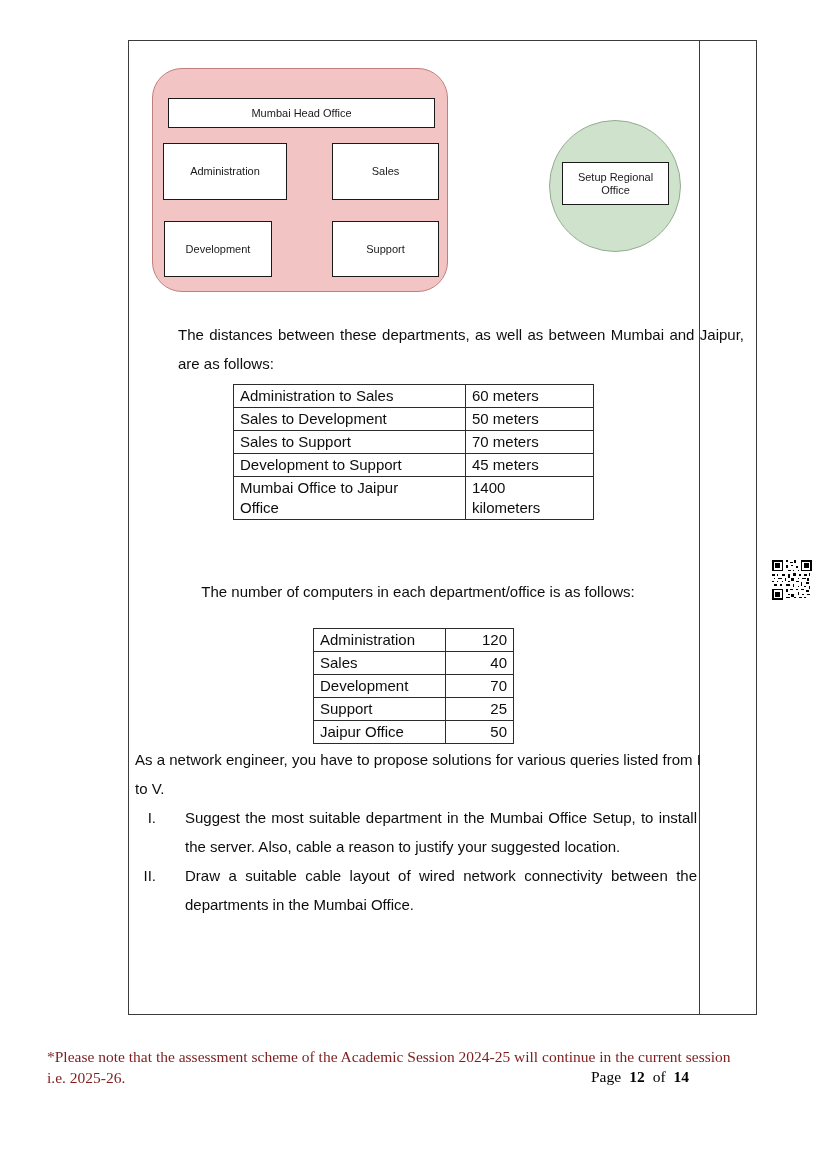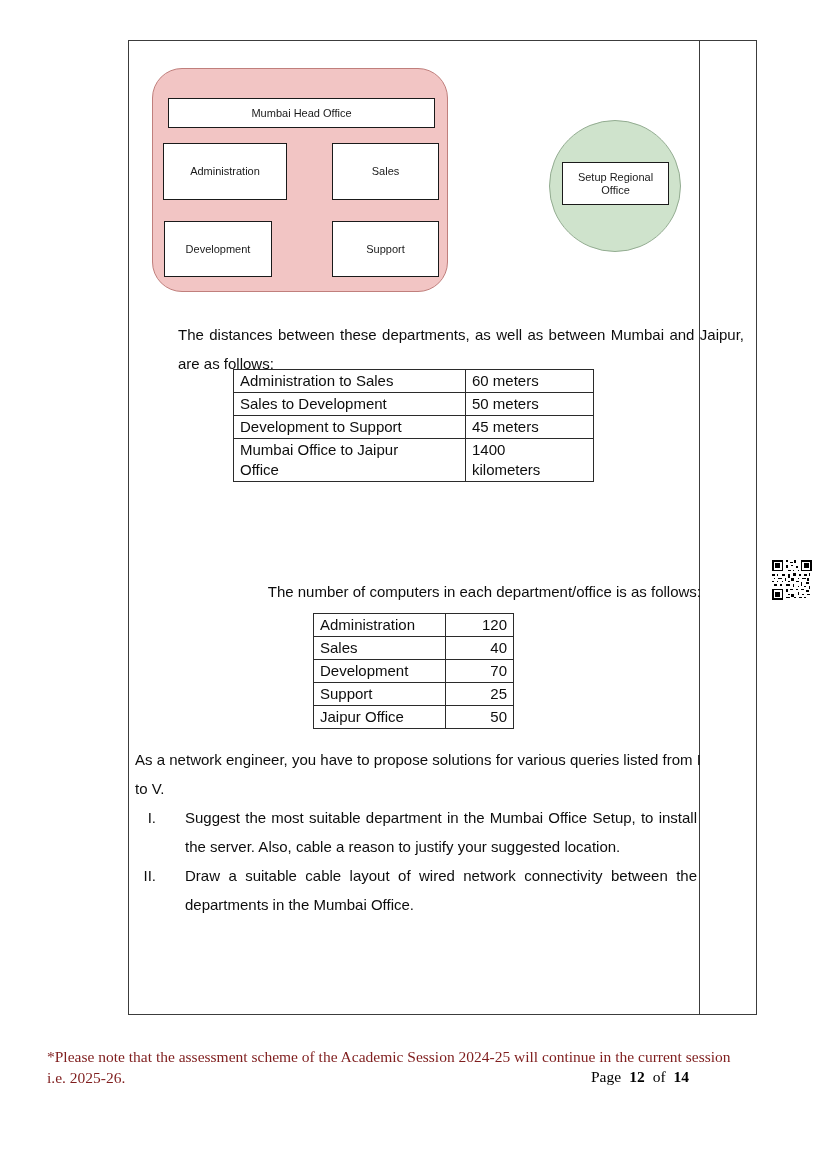--- a/index.html
+++ b/index.html
@@ -35,25 +35,25 @@
   .jaipur-circle {
     left:549px; top:120px; width:132px; height:132px; border-radius:50%;
     background:var(--green-fill, #cfe3cc);
     border:1px solid var(--green-border, #93ac91);
   }
   .jaipur-box { left:562px; top:162px; width:107px; height:43px; }
 
   
   .para { font-size:15px; line-height:29px; text-align:justify; color:#0d0d0d; }
   .para1 { left:135px; top:320px; width:566px;margin-left:43px; }
-  .para2 { left:135px; top:581px; width:566px; line-height:22px; text-align:right; }
+  .para2 { left:135px; top:581px; width:566px; line-height:22px; text-align:center; }
   .para3 { left:135px; top:745px; width:566px; }
 
   
-  table { border-collapse:collapse; table-layout:fixed; }
+  table { border-collapse:collapse; table-layout:fixed;margin-top:15px; }
   td {
     border:1px solid #2b2b2b; font-size:15px; line-height:20px;
     padding:1px 6px; vertical-align:middle; color:#0d0d0d;
     overflow-wrap:break-word;
   }
   .dist-table { left:233px; top:369px; width:360px; }
   .dist-table td.route { padding-right:28px; }
   .dist-table td.dist  { padding-right:24px; }
   .comp-table { left:313px; top:613px; width:200px; }
   .comp-table td.cnt { text-align:right; padding-right:6px; }
@@ -116,20 +116,24 @@
         <col style="width:128px">
       </colgroup>
     <tbody>
       <tr>
         <td class="route">Administration to Sales</td>
         <td class="dist">60 meters</td>
       </tr>
       <tr>
         <td class="route">Sales to Development</td>
         <td class="dist">50 meters</td>
+      </tr>
+      <tr>
+        <td class="route">Sales to Support</td>
+        <td class="dist">70 meters</td>
       </tr>
       <tr>
         <td class="route">Development to Support</td>
         <td class="dist">45 meters</td>
       </tr>
       <tr>
         <td class="route">Mumbai Office to Jaipur Office</td>
         <td class="dist">1400 kilometers</td>
       </tr>
     </tbody>

